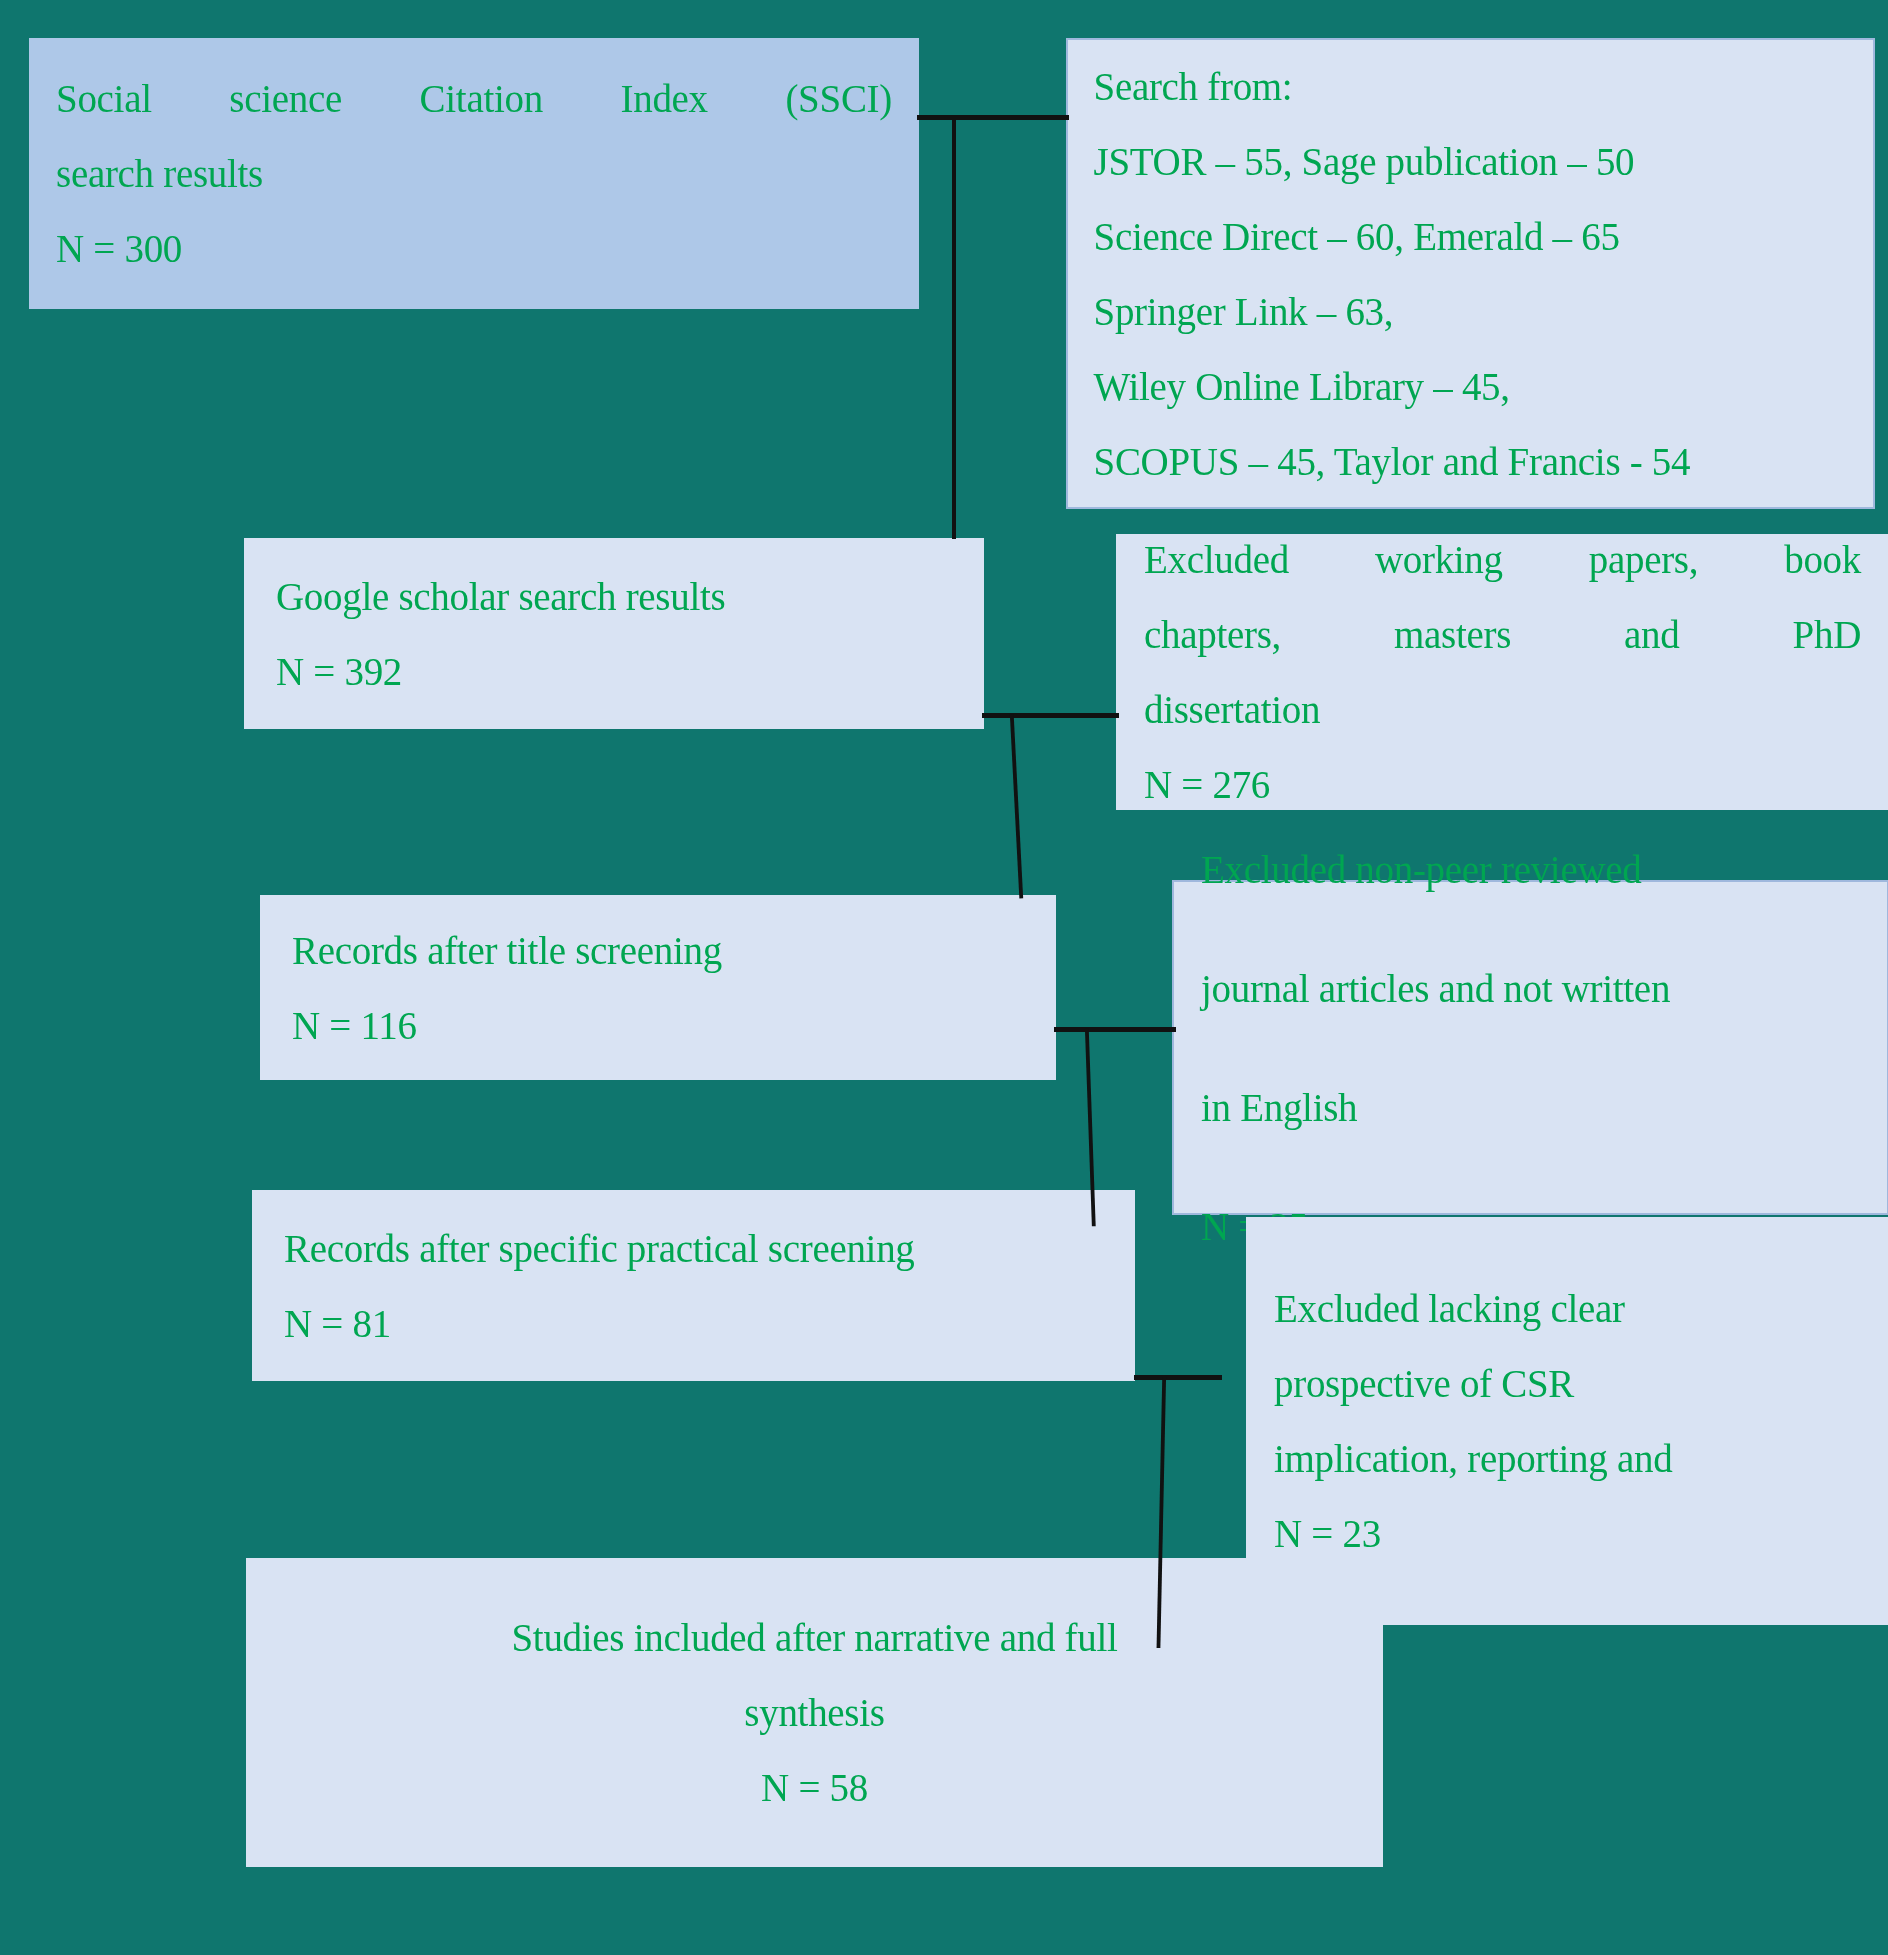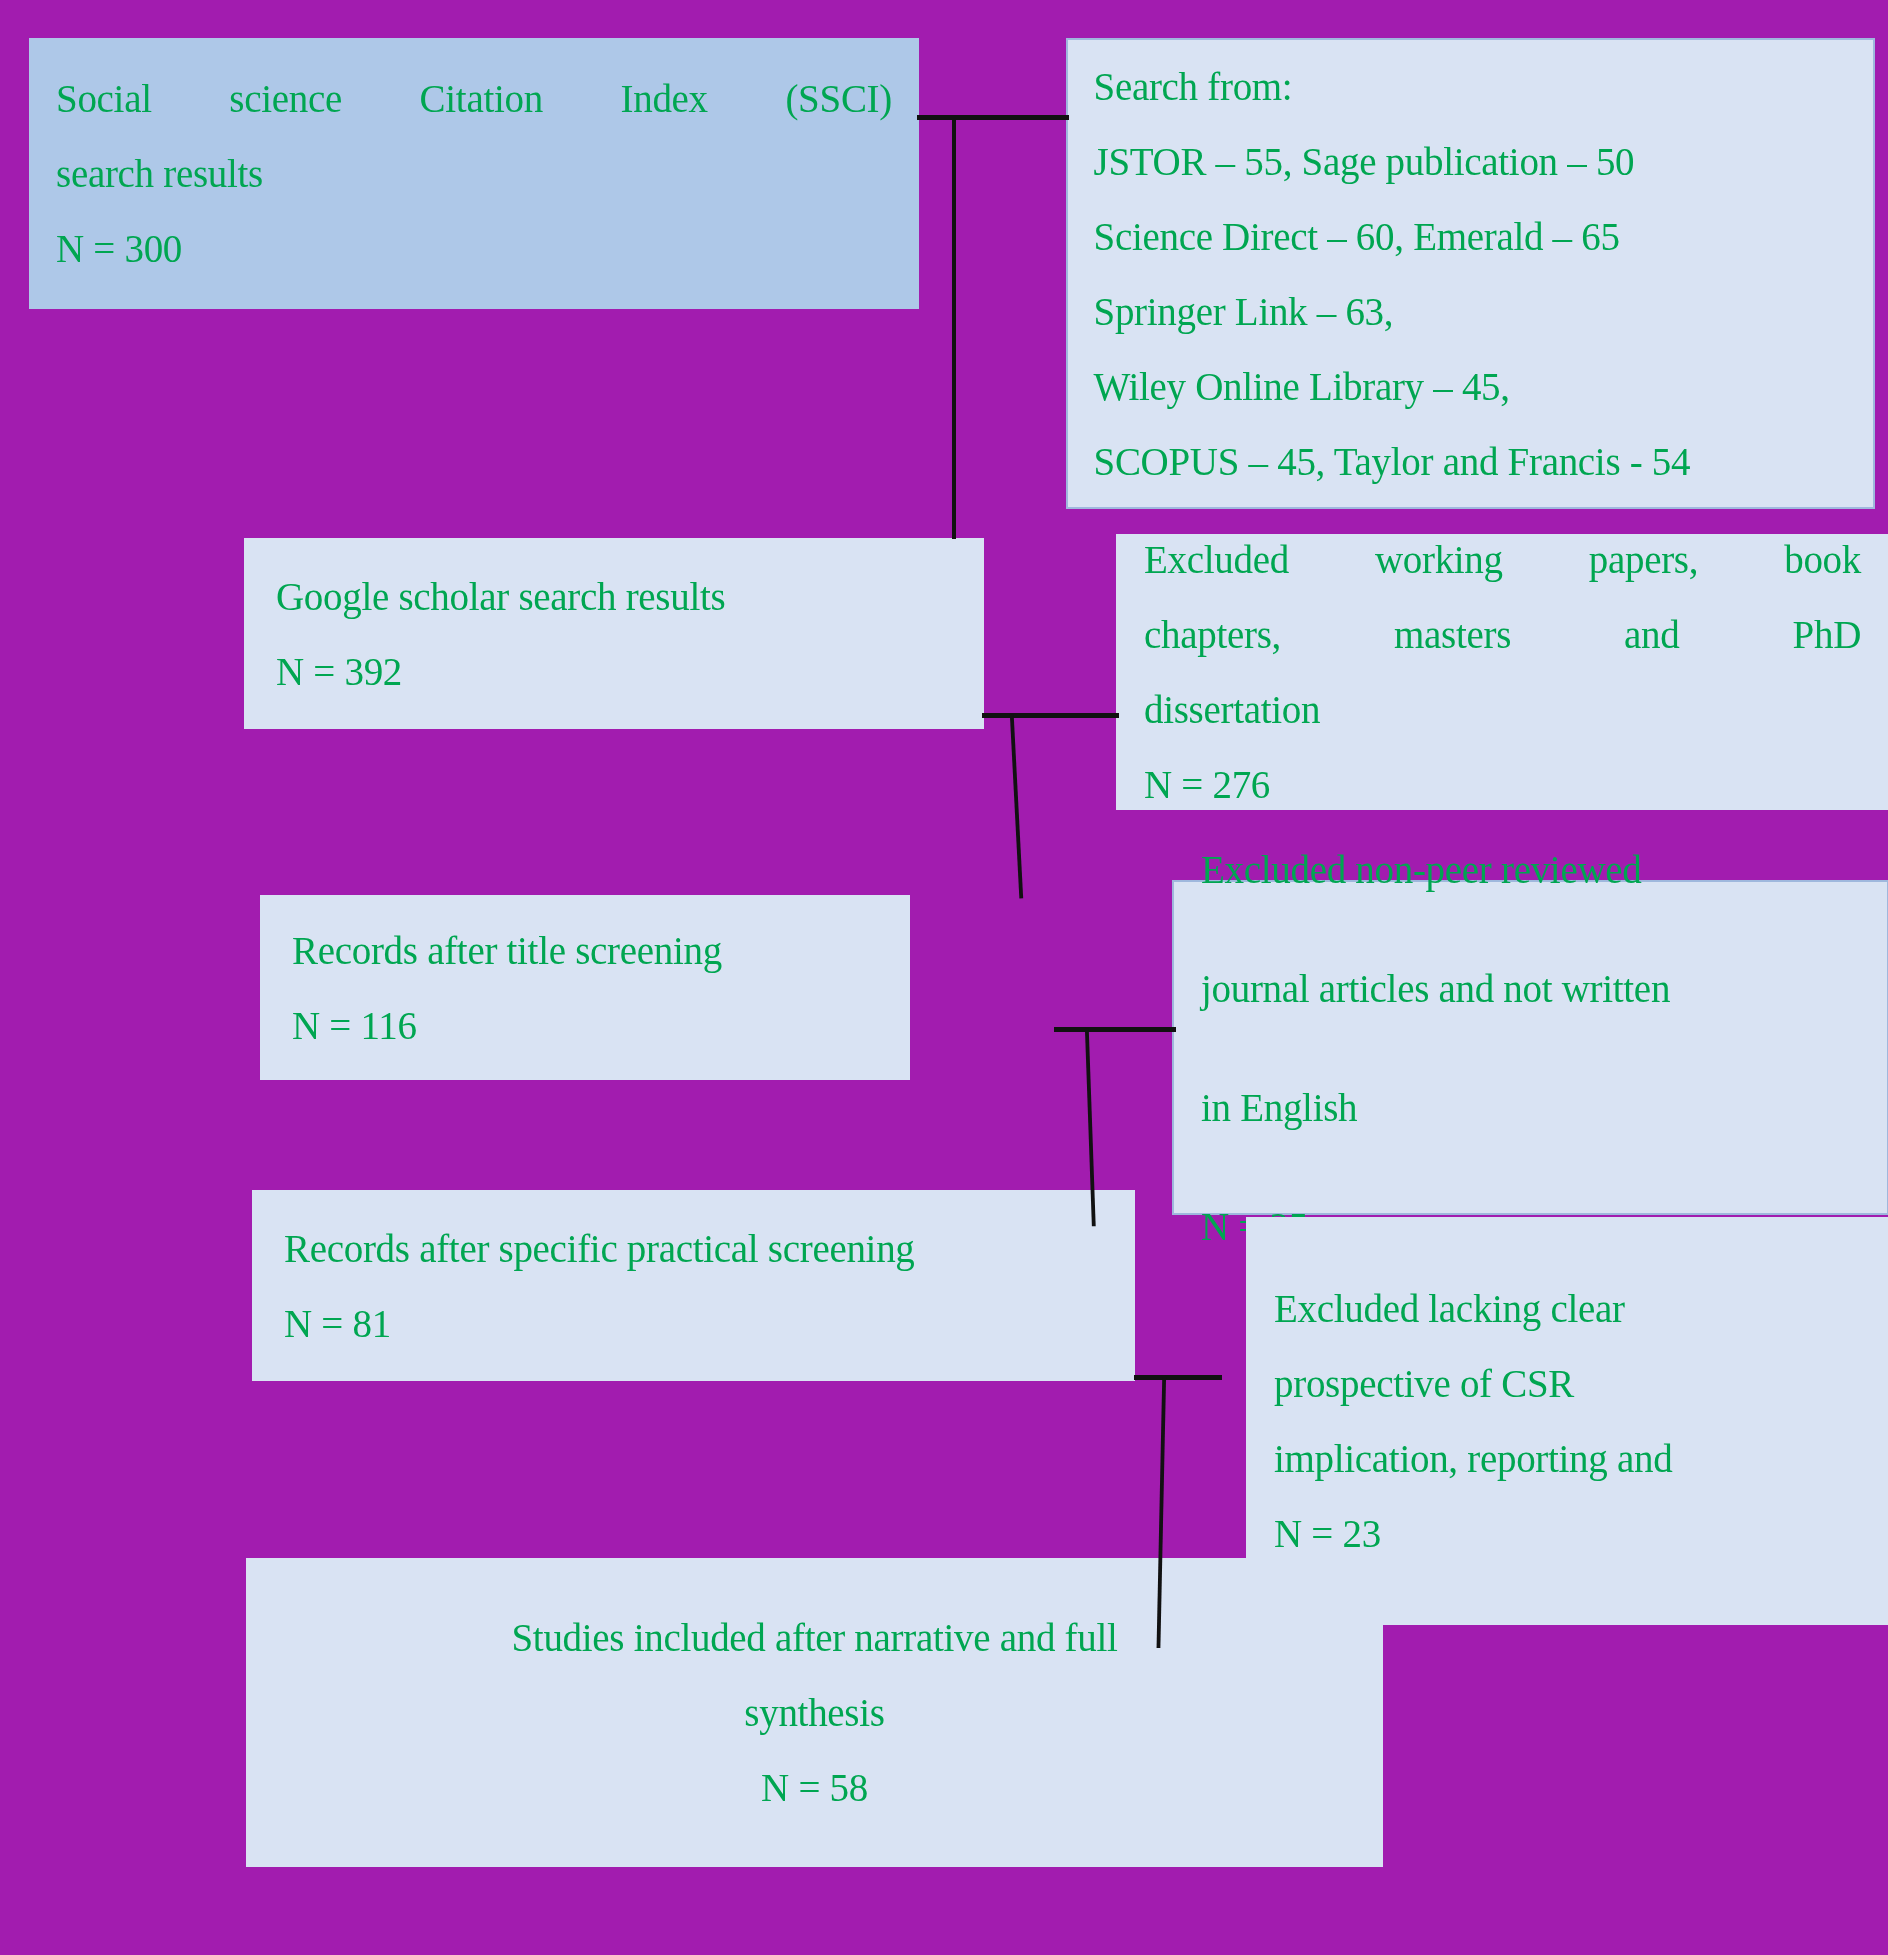--- a/index.html
+++ b/index.html
@@ -1,17 +1,17 @@
 <!DOCTYPE html>
 <html style="font-size:10.2px"><head>
 <meta charset="utf-8">
 <style>
   html,body{margin:0;padding:0;background:#ffffff;}
   body{font-family:"Liberation Serif", serif;}
-  #canvas{position:relative;width:1889px;height:1955px;background:#a21caf;overflow:hidden;}
+  #canvas{position:relative;width:1889px;height:1955px;background:#0f766e;overflow:hidden;}
 
   .box{position:absolute;box-sizing:border-box;color:#00a651;
        font-family:"Liberation Serif", serif;
        font-size:39px;line-height:75px;
        letter-spacing:-0.3px;
        display:flex;flex-direction:column;justify-content:center;}
   .box .ln{display:block;white-space:pre-wrap;}
 
   
   .fill-strong{background:#aec8e8;}
@@ -52,21 +52,21 @@
     <span class="ln">N = 392</span>
   </div>
 
   <div class="box fill-light just" style="left:1116px;top:534px;width:773px;height:276px;padding:0 28px;">
     <span class="ln j">Excluded  working  papers,  book</span>
     <span class="ln j">chapters,    masters    and    PhD</span>
     <span class="ln">dissertation</span>
     <span class="ln">N = 276</span>
   </div>
 
-  <div class="box fill-light" style="left:260px;top:895px;width:650px;height:185px;padding:0 32px;">
+  <div class="box fill-light" style="left:260px;top:895px;width:796px;height:185px;padding:0 32px;">
     <span class="ln">Records after title screening</span>
     <span class="ln">N = 116</span>
   </div>
 
   <div class="box fill-light bordered" style="left:1172px;top:880px;width:717px;height:335px;padding:0 27px;gap:44px;">
     <span class="ln">Excluded non-peer reviewed</span>
     <span class="ln">journal articles and not written</span>
     <span class="ln">in English</span>
     <span class="ln">N = 35</span>
   </div>

